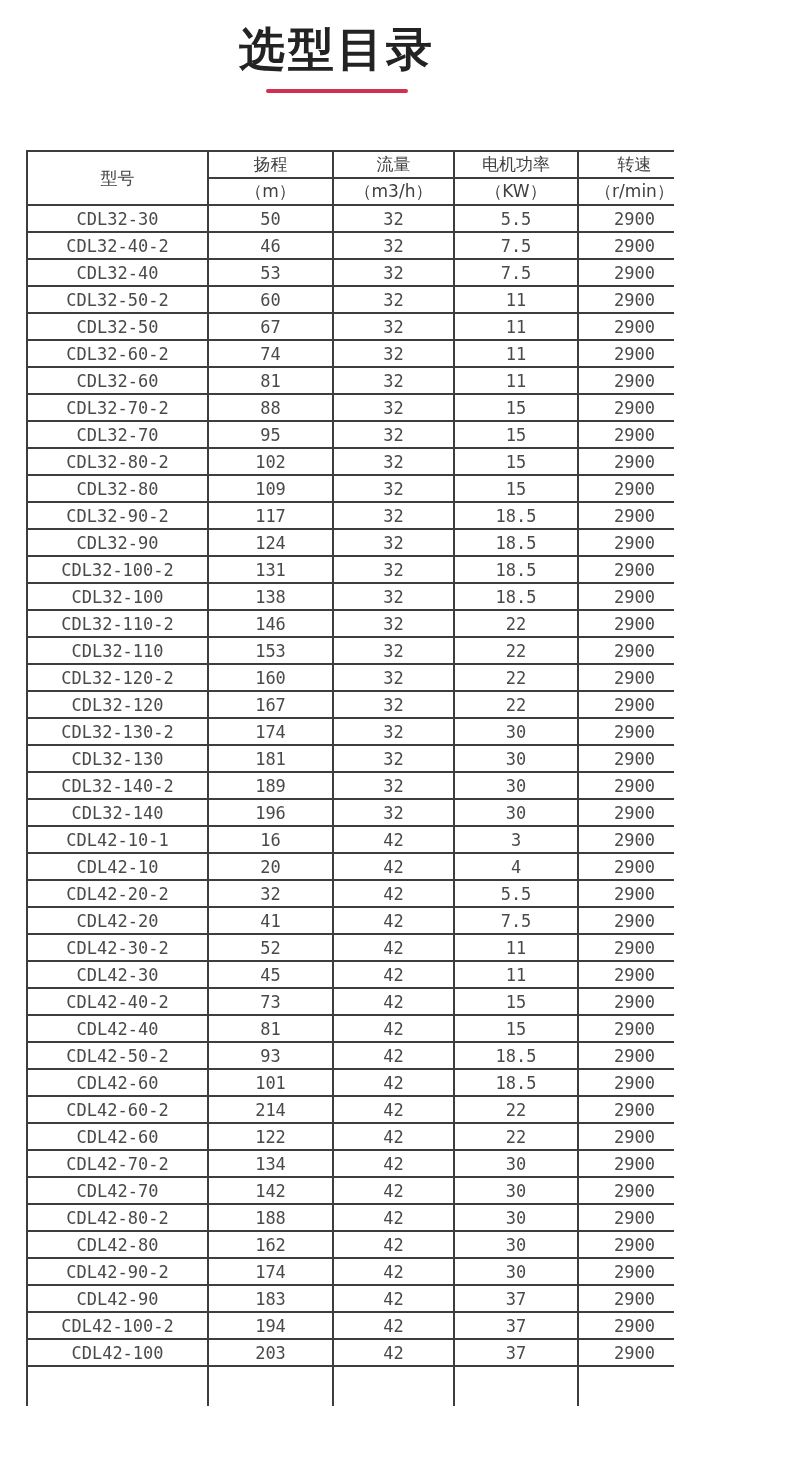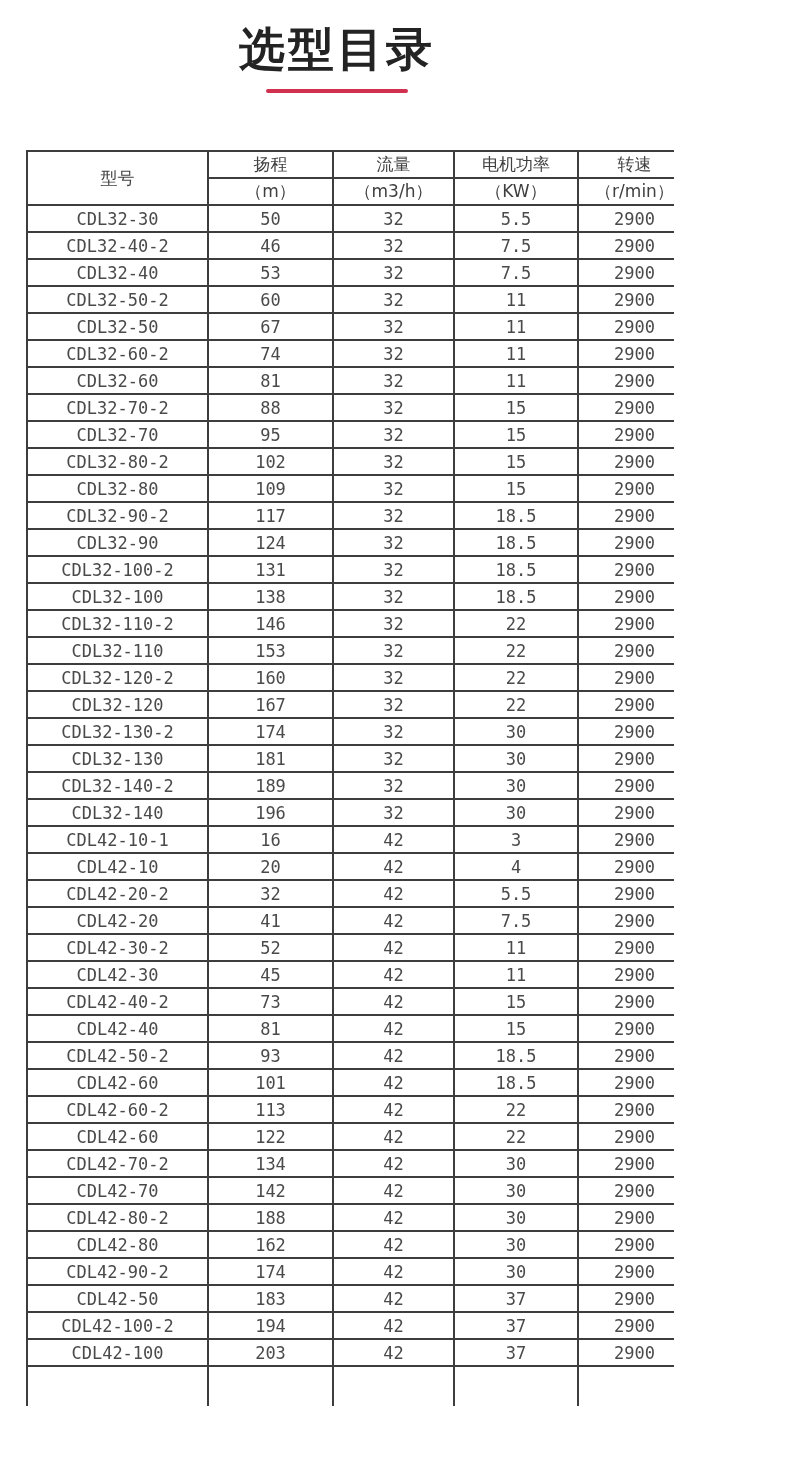--- a/index.html
+++ b/index.html
@@ -322,21 +322,21 @@
         </tr>
         <tr>
           <td>CDL42-60</td>
           <td>101</td>
           <td>42</td>
           <td>18.5</td>
           <td>2900</td>
         </tr>
         <tr>
           <td>CDL42-60-2</td>
-          <td>113</td>
+          <td>214</td>
           <td>42</td>
           <td>22</td>
           <td>2900</td>
         </tr>
         <tr>
           <td>CDL42-60</td>
           <td>122</td>
           <td>42</td>
           <td>22</td>
           <td>2900</td>
@@ -370,21 +370,21 @@
           <td>2900</td>
         </tr>
         <tr>
           <td>CDL42-90-2</td>
           <td>174</td>
           <td>42</td>
           <td>30</td>
           <td>2900</td>
         </tr>
         <tr>
-          <td>CDL42-50</td>
+          <td>CDL42-90</td>
           <td>183</td>
           <td>42</td>
           <td>37</td>
           <td>2900</td>
         </tr>
         <tr>
           <td>CDL42-100-2</td>
           <td>194</td>
           <td>42</td>
           <td>37</td>

